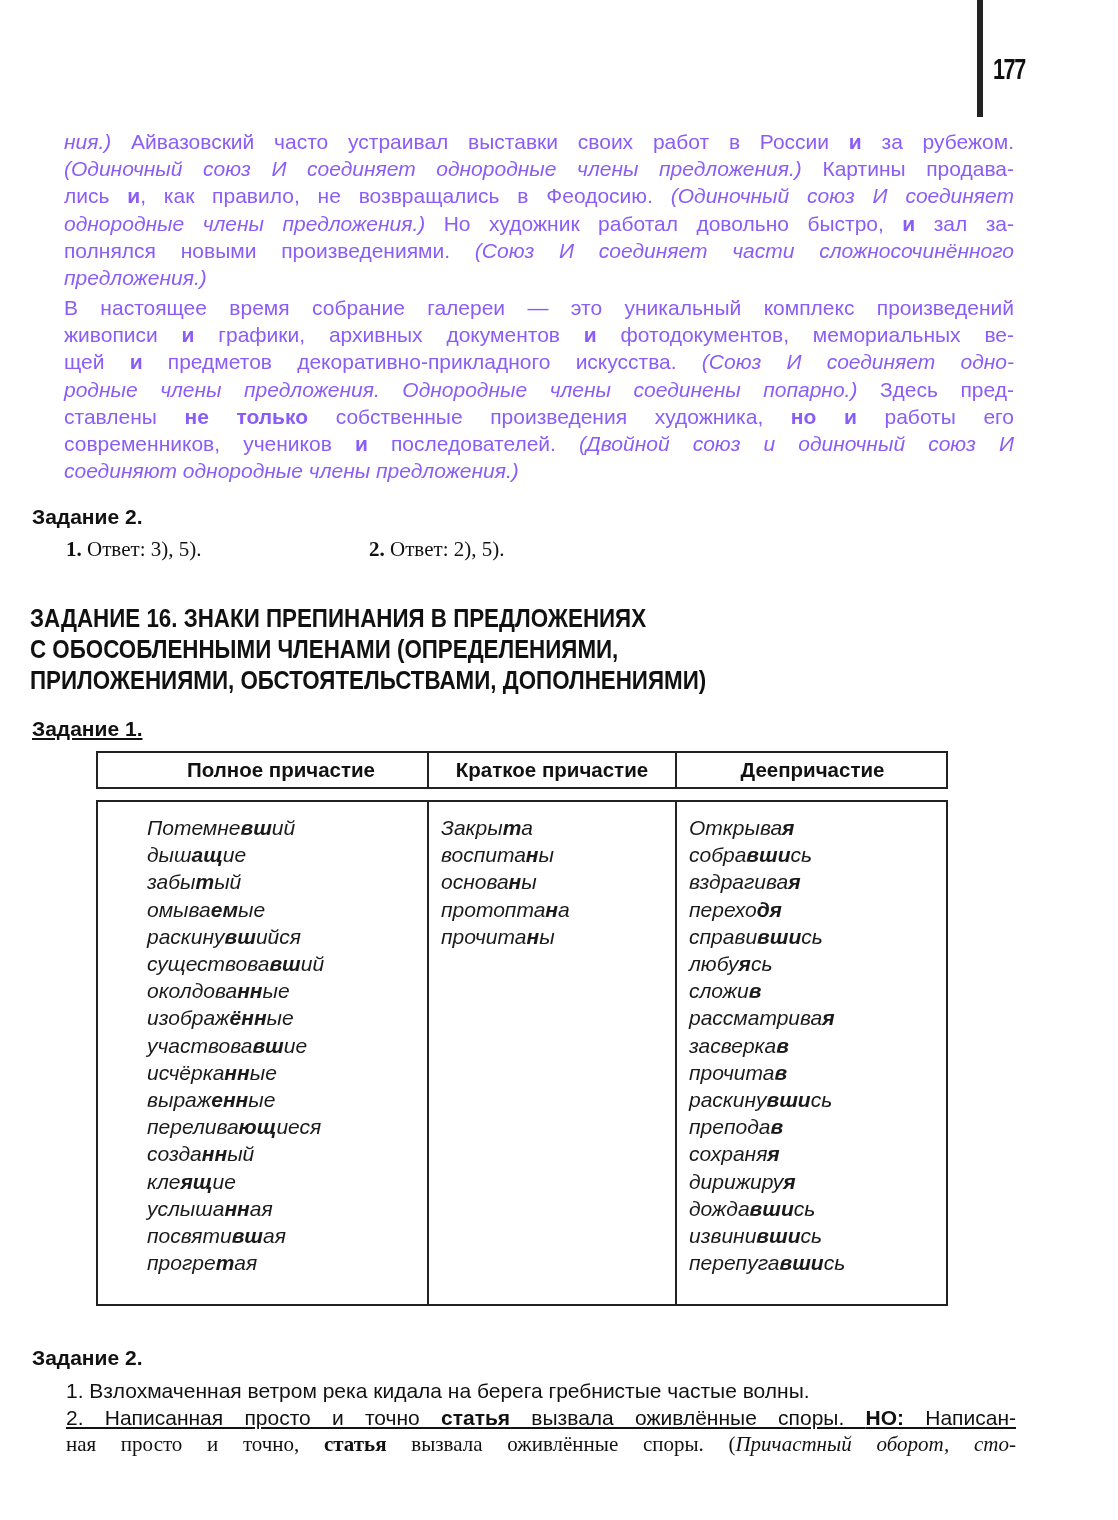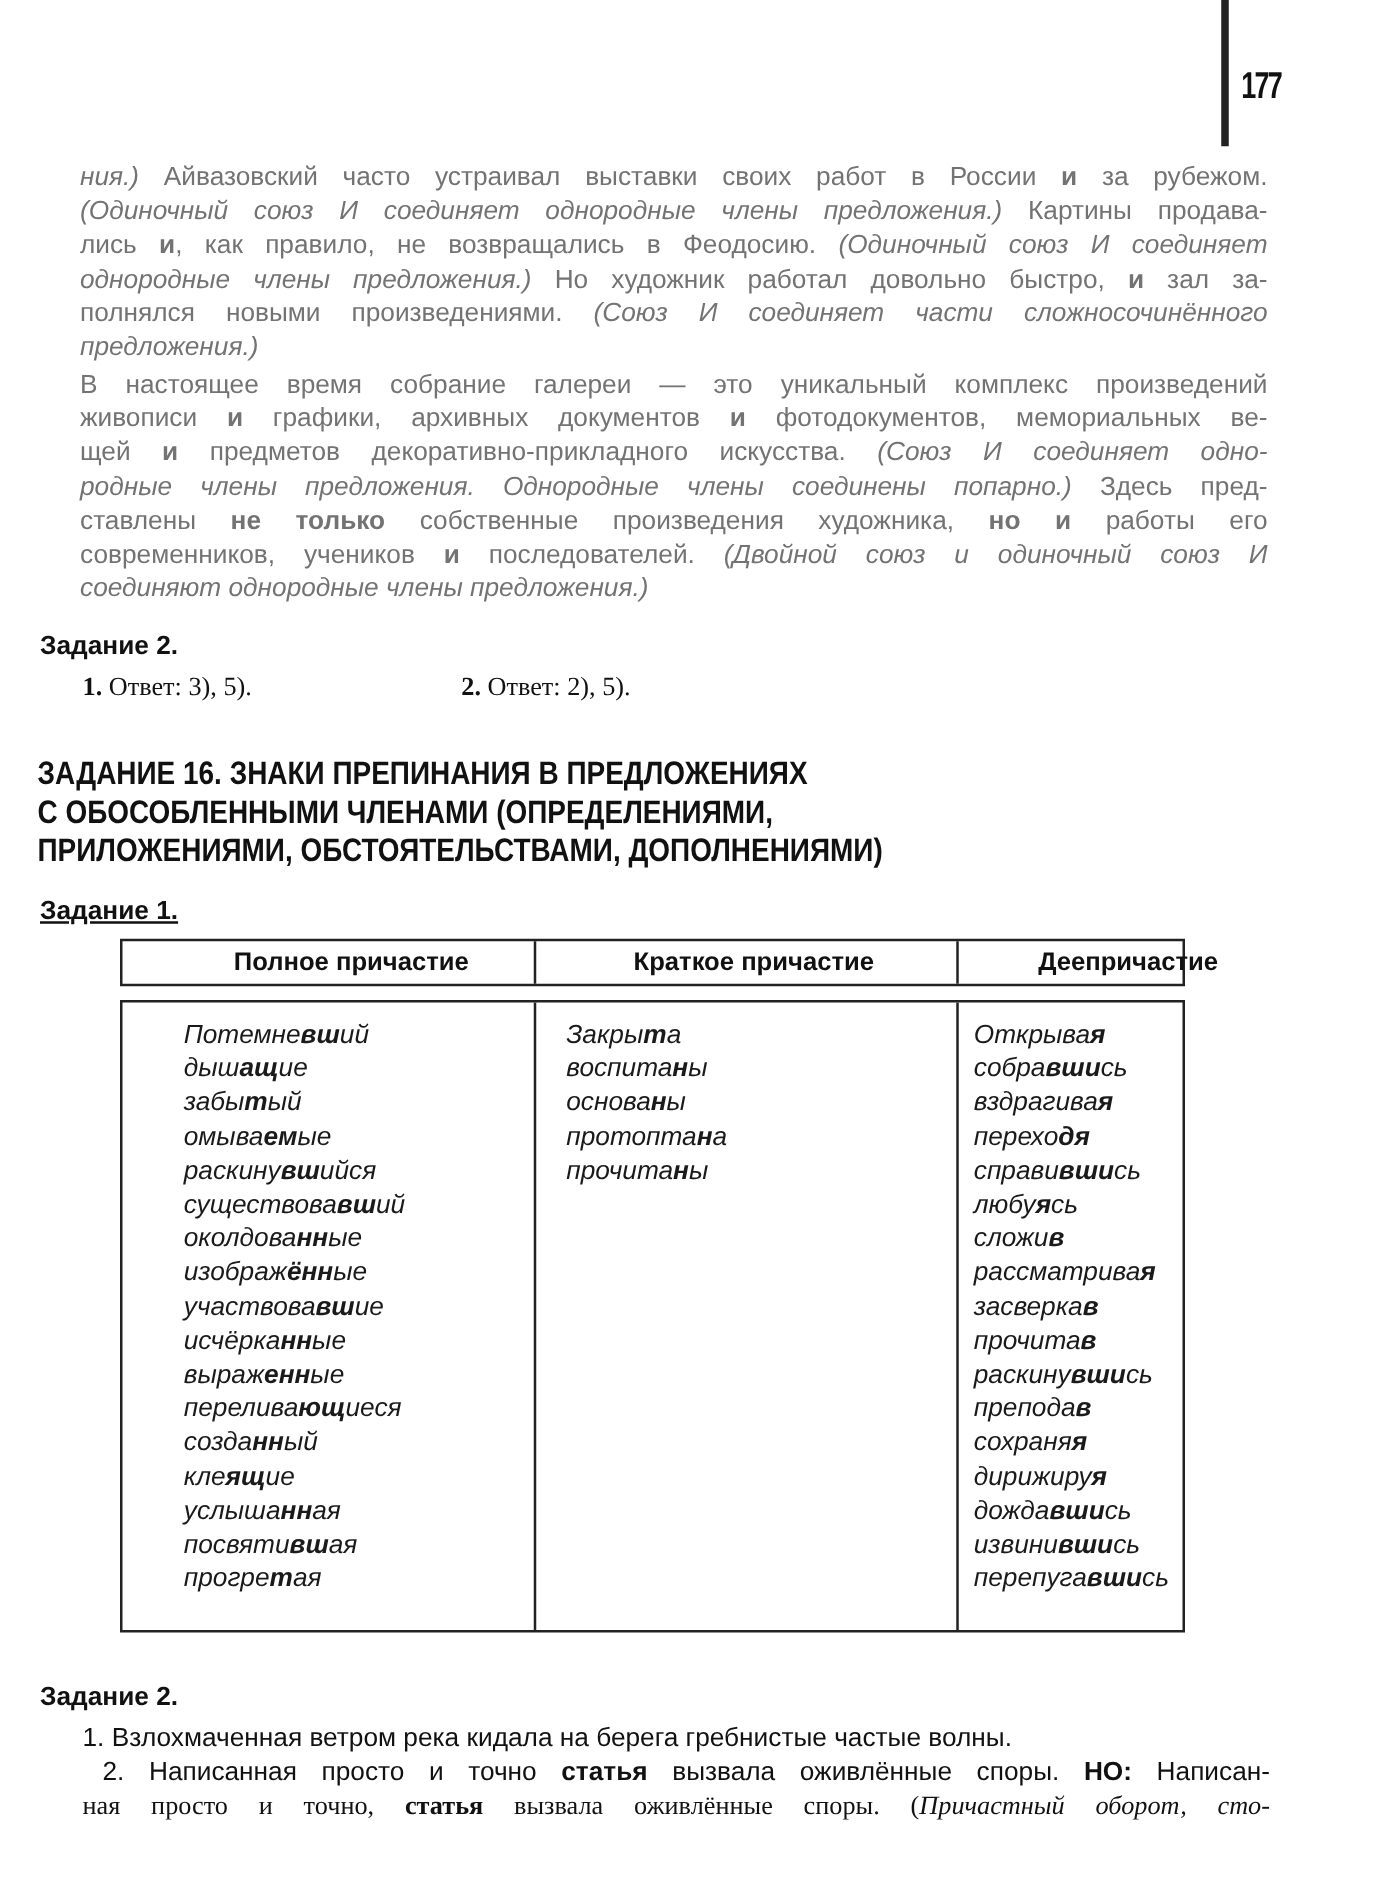--- a/index.html
+++ b/index.html
@@ -11,21 +11,21 @@
   .rule-vertical {
     position: absolute; left: 977px; top: 0; width: 6px; height: 117px; background: #222222;
   }
   .page-number {
     position: absolute; left: 993px; top: 52px;
     font-family: "Liberation Sans", sans-serif; font-weight: bold; font-size: 30px;
     letter-spacing: -2px; transform: scaleX(0.72); transform-origin: left top; color: #111;
   }
   .para {
     position: absolute; left: 64px; width: 950px;
-    font-size: 21px; line-height: 27.2px; text-align: justify; color: #737373;
+    font-size: 21px; line-height: 27.2px; text-align: justify; color: #8b5cf6;
   }
   .para .line { display: block; white-space: nowrap; text-align-last: justify; }
   .para .line.last { text-align-last: left; }
   .it { font-style: italic; }
   .b { font-weight: bold; }
   .task-label {
     position: absolute; font-weight: bold; font-size: 21px; color: #111;
   }
   .answers { position: absolute; top: 537px; left: 66px; font-size: 21px; }
   .answers .ans { position: absolute; white-space: nowrap; top: 0; font-family: Liberation Serif, serif; }
@@ -44,21 +44,21 @@
   .table-head .th:last-child { border-right: none; }
   .table-body {
     position: absolute; left: 96px; top: 800px; width: 852px; height: 506px;
     border: 2px solid #222; box-sizing: border-box; display: flex;
   }
   .table-body .col {
     flex: none; border-right: 2px solid #222; box-sizing: border-box; padding: 12px 0 0 12px;
   }
   .table-body .col:last-child { border-right: none; }
   .cell-word { display: block; font-size: 21px; line-height: 27.2px; white-space: nowrap; color: #1a1a1a; font-style: italic; }
-  .c1 { width: 294px; margin-left: 37px; } .c2 { width: 326px; margin-left: 12px; } .c3 { width: 271px; }
+  .c1 { width: 294px; margin-left: 37px; } .c2 { width: 248px; } .c3 { width: 271px; }
   .t2-list { position: absolute; left: 66px; top: 1377px; width: 950px; font-size: 21px; line-height: 27.2px; }
   .t2-list .line { display: block; white-space: nowrap; }
   .t2-list .line.j { text-align: justify; text-align-last: justify; }
 </style>
 </head>
 <body>
 
 <div class="rule-vertical"></div>
 <div class="page-number">177</div>
 
@@ -144,15 +144,15 @@
       <span class="cell-word"><span>дирижиру</span><span class="b">я</span></span>
       <span class="cell-word"><span>дожда</span><span class="b">вши</span><span>сь</span></span>
       <span class="cell-word"><span>извини</span><span class="b">вши</span><span>сь</span></span>
       <span class="cell-word"><span>перепуга</span><span class="b">вши</span><span>сь</span></span>
     </div>
 </div>
 
 <div class="task-label" style="left:32px; top:1346px;">Задание 2.</div>
 <div class="t2-list" id="t2list">
     <span class="line" style="padding-left: 0px; margin-left: 0px;"><span>1. Взлохмаченная ветром река кидала на берега гребнистые частые волны.</span></span>
-    <span class="line j" style="padding-left: 0px; margin-left: 16px;"><span>2. Написанная просто и точно </span><span class="b">статья</span><span> вызвала оживлённые споры. </span><span class="b">НО:</span><span> Написан-</span></span>
+    <span class="line j" style="padding-left: 0px; margin-left: 0px; text-decoration: underline;"><span>2. Написанная просто и точно </span><span class="b">статья</span><span> вызвала оживлённые споры. </span><span class="b">НО:</span><span> Написан-</span></span>
     <span class="line j" style="padding-left: 0px; margin-left: 0px; font-family: Liberation Serif, serif;"><span>ная просто и точно, </span><span class="b">статья</span><span> вызвала оживлённые споры. (</span><span class="it">Причастный оборот, сто-</span></span>
   </div>
 
 </body></html>

